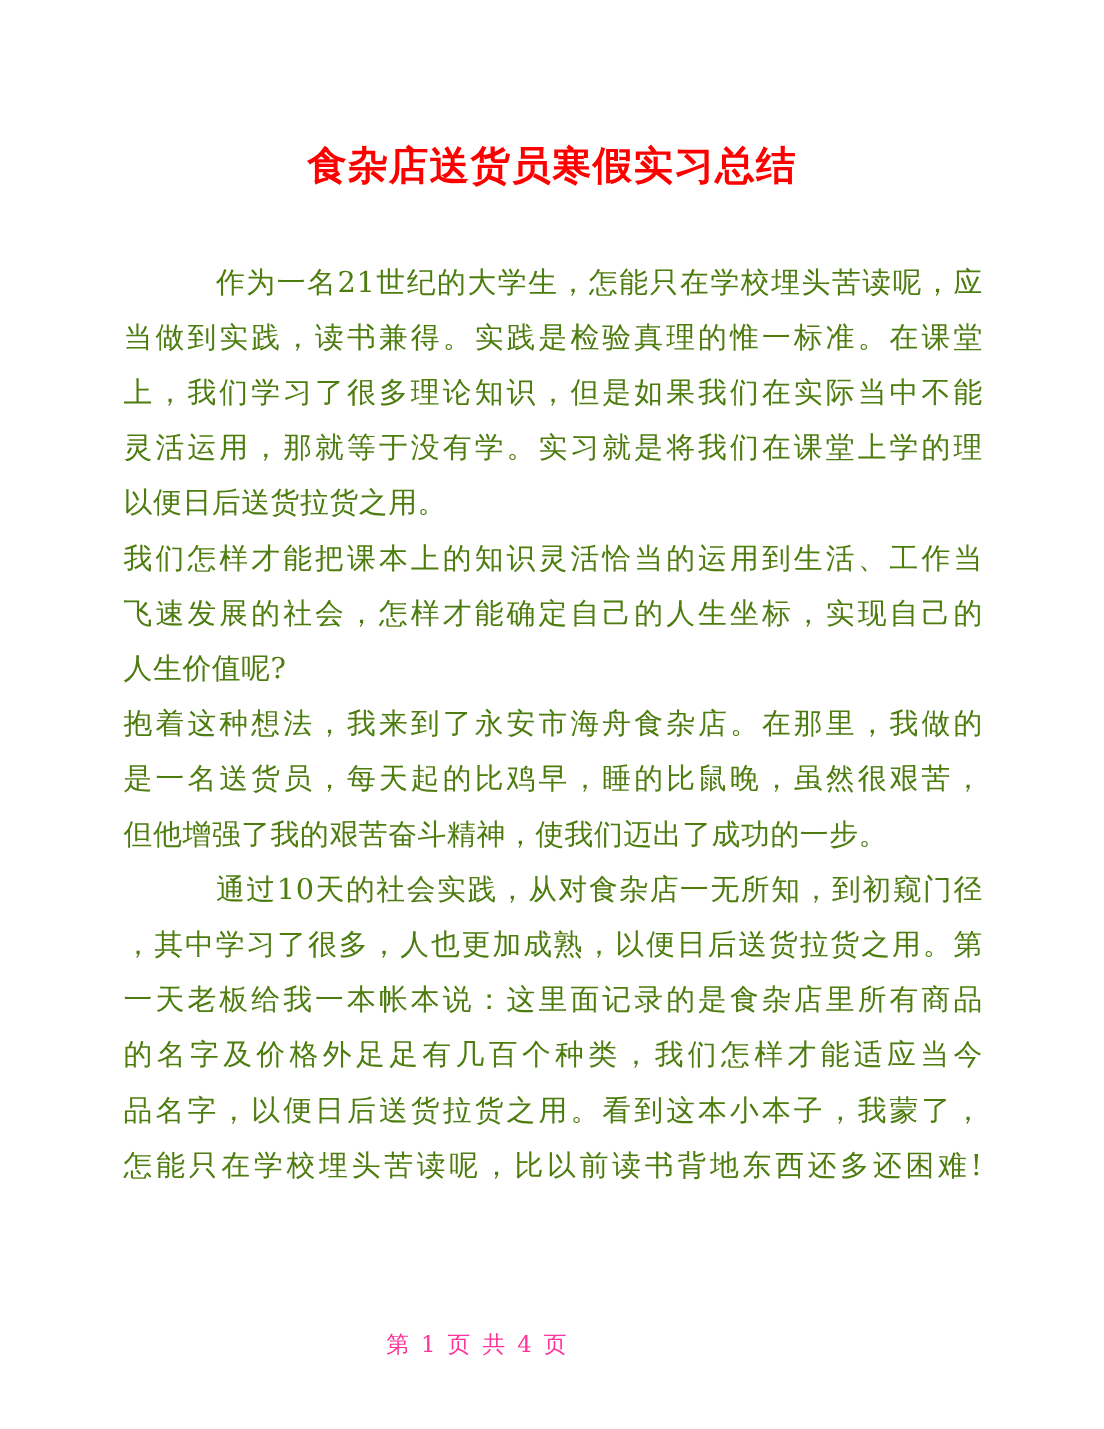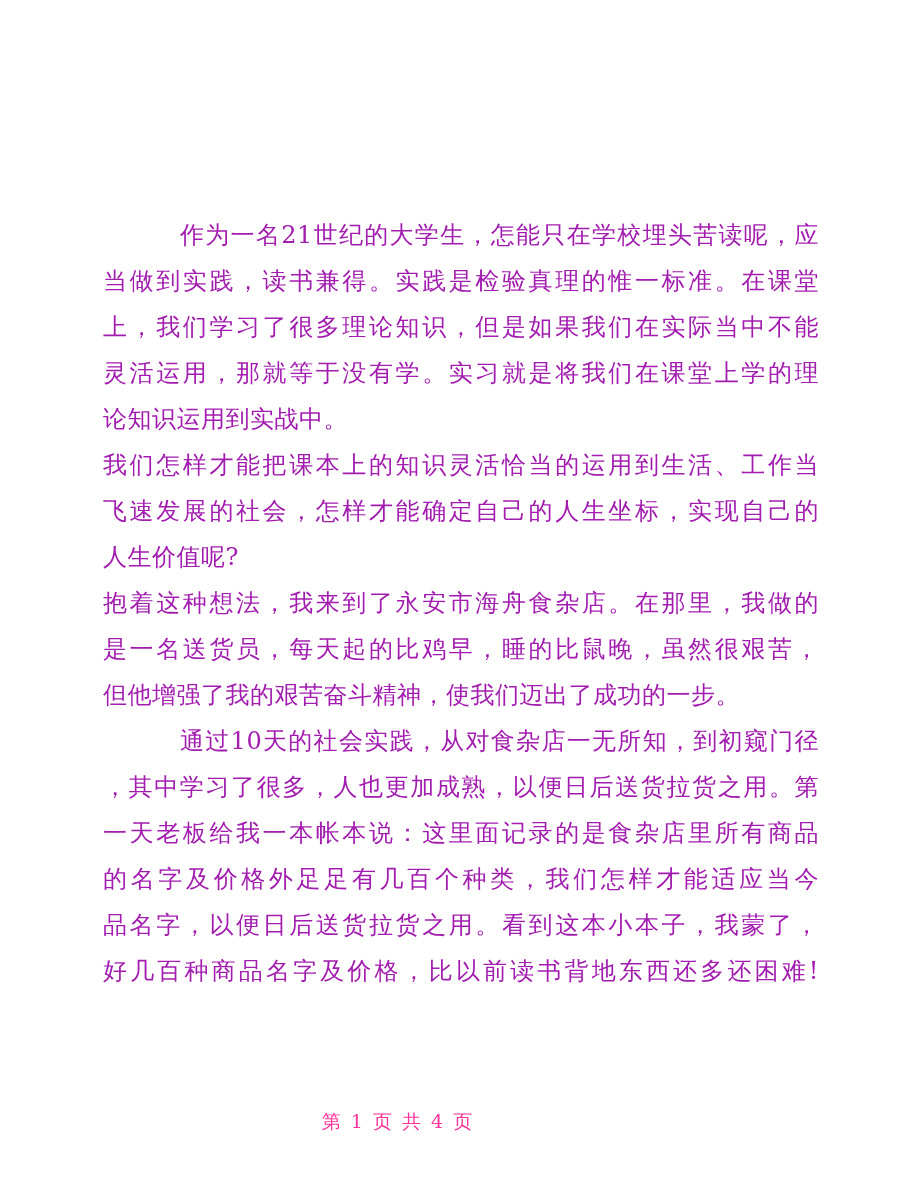--- a/index.html
+++ b/index.html
@@ -62,45 +62,46 @@
     text-align: center;
     font-size: 19px;
     line-height: 30px;
     letter-spacing: 2px;
   }
 </style>
 </head>
 <body>
 
 <div class="page">
+  <h1 class="doc-title" style="color: rgb(255, 0, 0);">食杂店送货员寒假实习总结</h1>
 
-  <div class="doc-body" id="doc-body" style="color: #a21caf;">
+  <div class="doc-body" id="doc-body" style="color: #4d7c0f;">
       <div class="paragraph">
         <div class="line first-indent">作为一名21世纪的大学生，怎能只在学校埋头苦读呢，应</div>
         <div class="line">当做到实践，读书兼得。实践是检验真理的惟一标准。在课堂</div>
         <div class="line">上，我们学习了很多理论知识，但是如果我们在实际当中不能</div>
         <div class="line">灵活运用，那就等于没有学。实习就是将我们在课堂上学的理</div>
-        <div class="line align-left-last">论知识运用到实战中。</div>
+        <div class="line align-left-last">以便日后送货拉货之用。</div>
       </div>
       <div class="paragraph">
         <div class="line">我们怎样才能把课本上的知识灵活恰当的运用到生活、工作当</div>
         <div class="line">飞速发展的社会，怎样才能确定自己的人生坐标，实现自己的</div>
         <div class="line align-left-last">人生价值呢?</div>
       </div>
       <div class="paragraph">
         <div class="line">抱着这种想法，我来到了永安市海舟食杂店。在那里，我做的</div>
         <div class="line">是一名送货员，每天起的比鸡早，睡的比鼠晚，虽然很艰苦，</div>
         <div class="line align-left-last">但他增强了我的艰苦奋斗精神，使我们迈出了成功的一步。</div>
       </div>
       <div class="paragraph">
         <div class="line first-indent">通过10天的社会实践，从对食杂店一无所知，到初窥门径</div>
         <div class="line">，其中学习了很多，人也更加成熟，以便日后送货拉货之用。第</div>
         <div class="line">一天老板给我一本帐本说：这里面记录的是食杂店里所有商品</div>
         <div class="line">的名字及价格外足足有几百个种类，我们怎样才能适应当今</div>
         <div class="line">品名字，以便日后送货拉货之用。看到这本小本子，我蒙了，</div>
-        <div class="line">好几百种商品名字及价格，比以前读书背地东西还多还困难!</div>
+        <div class="line">怎能只在学校埋头苦读呢，比以前读书背地东西还多还困难!</div>
       </div>
     </div>
 
   <div class="page-footer" style="color: rgb(255, 51, 153);">
     <span>第 1 页 共 4 页</span>
   </div>
 </div>
 
 </body></html>

